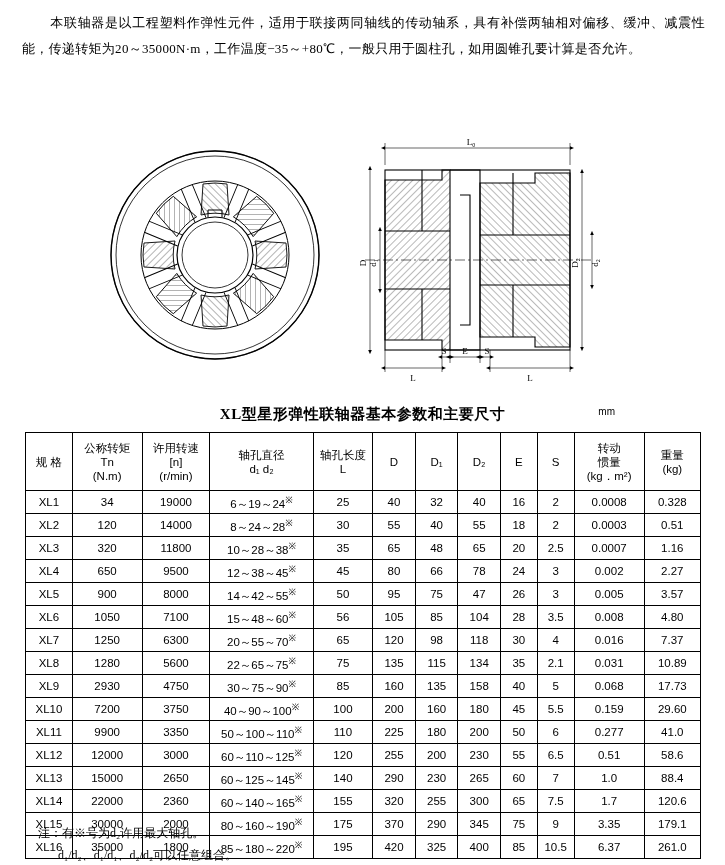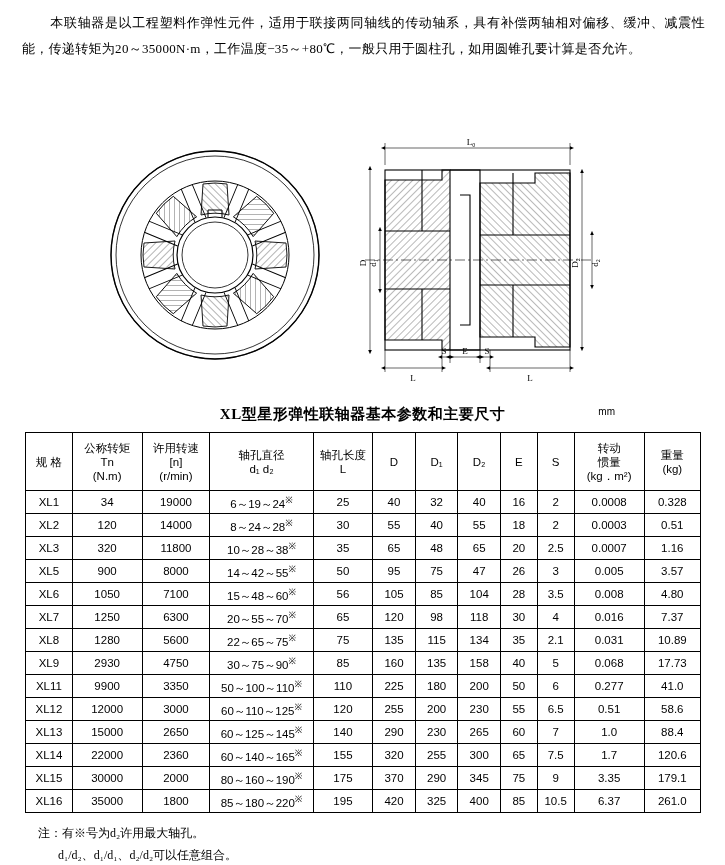--- a/index.html
+++ b/index.html
@@ -361,20 +361,34 @@
         <td>35</td>
         <td>65</td>
         <td>48</td>
         <td>65</td>
         <td>20</td>
         <td>2.5</td>
         <td>0.0007</td>
         <td>1.16</td>
       </tr>
       <tr>
+        <td>XL4</td>
+        <td>650</td>
+        <td>9500</td>
+        <td>12～38～45<span class="star">※</span></td>
+        <td>45</td>
+        <td>80</td>
+        <td>66</td>
+        <td>78</td>
+        <td>24</td>
+        <td>3</td>
+        <td>0.002</td>
+        <td>2.27</td>
+      </tr>
+      <tr>
         <td>XL5</td>
         <td>900</td>
         <td>8000</td>
         <td>14～42～55<span class="star">※</span></td>
         <td>50</td>
         <td>95</td>
         <td>75</td>
         <td>47</td>
         <td>26</td>
         <td>3</td>
@@ -431,20 +445,34 @@
         <td>85</td>
         <td>160</td>
         <td>135</td>
         <td>158</td>
         <td>40</td>
         <td>5</td>
         <td>0.068</td>
         <td>17.73</td>
       </tr>
       <tr>
+        <td>XL10</td>
+        <td>7200</td>
+        <td>3750</td>
+        <td>40～90～100<span class="star">※</span></td>
+        <td>100</td>
+        <td>200</td>
+        <td>160</td>
+        <td>180</td>
+        <td>45</td>
+        <td>5.5</td>
+        <td>0.159</td>
+        <td>29.60</td>
+      </tr>
+      <tr>
         <td>XL11</td>
         <td>9900</td>
         <td>3350</td>
         <td>50～100～110<span class="star">※</span></td>
         <td>110</td>
         <td>225</td>
         <td>180</td>
         <td>200</td>
         <td>50</td>
         <td>6</td>

